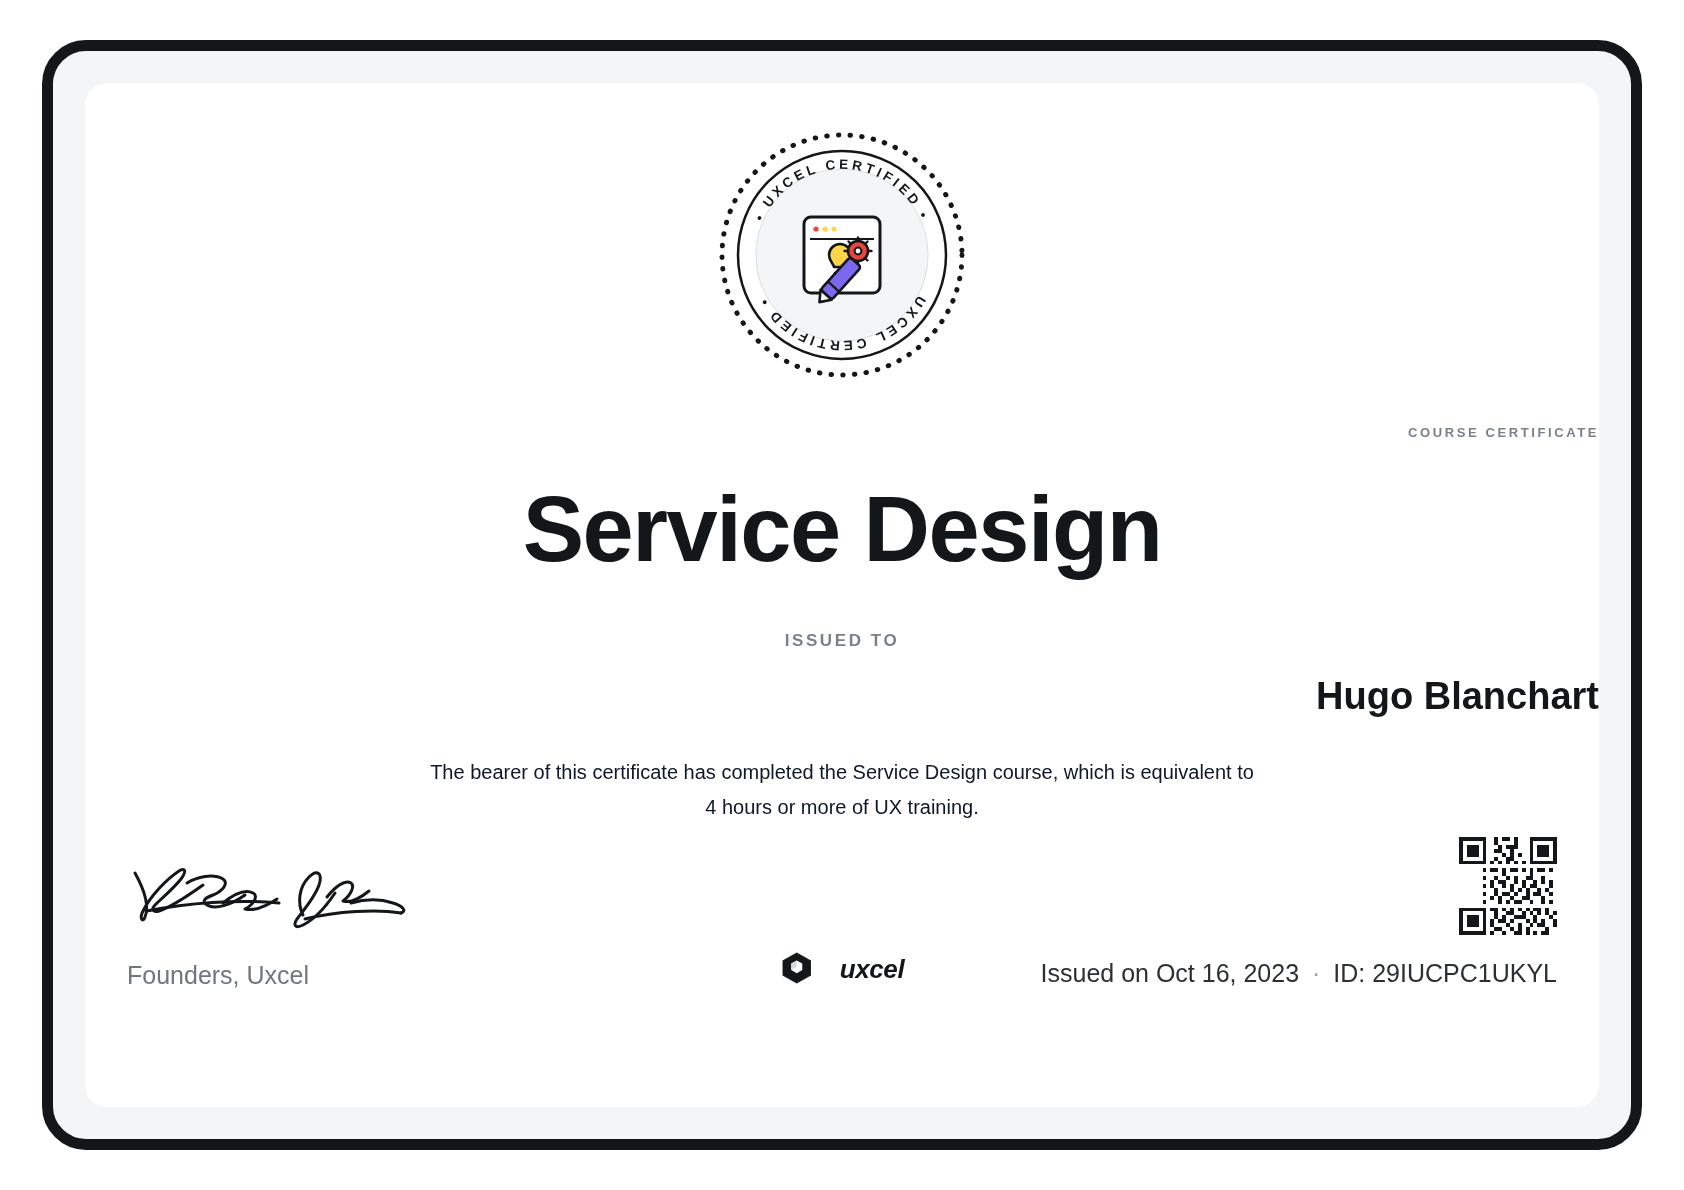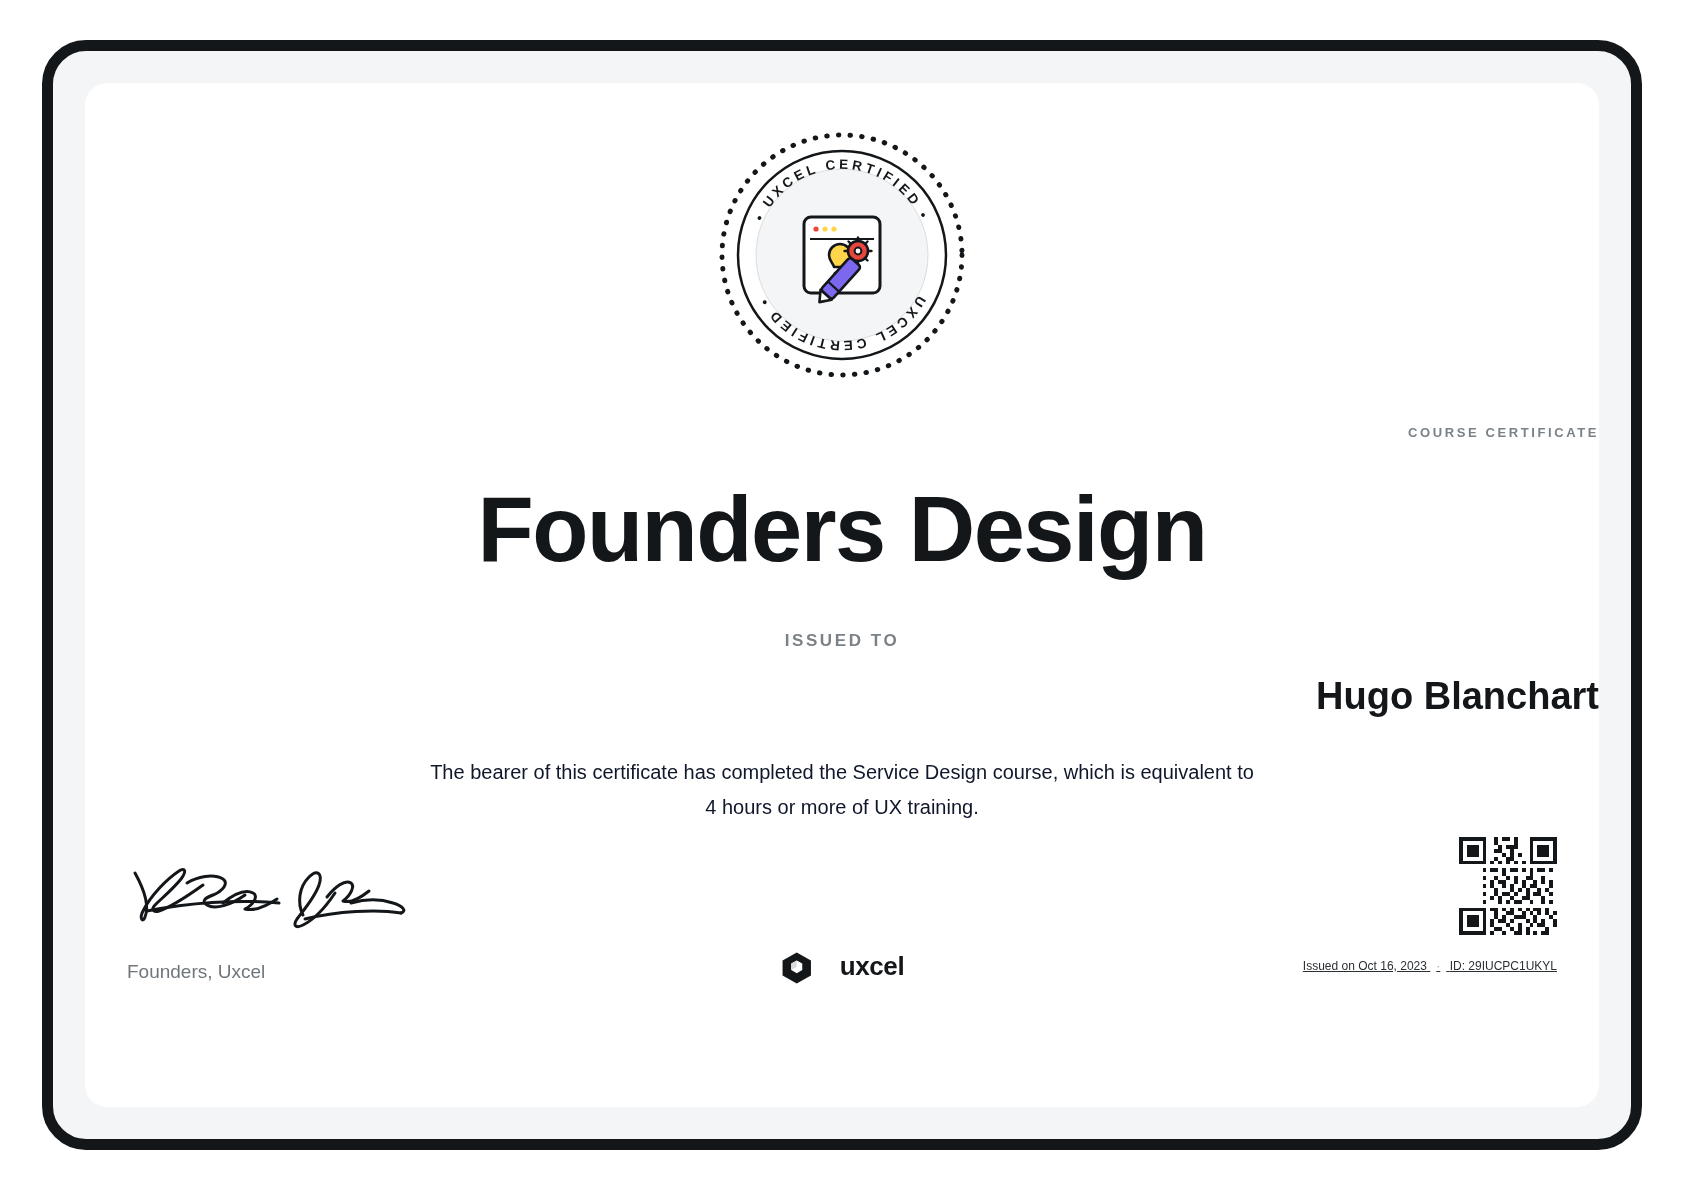--- a/index.html
+++ b/index.html
@@ -122,32 +122,33 @@
     top: 770px;
     width: 300px;
     height: 90px;
   }
   .signature svg { display: block; }
 
   .founders {
     position: absolute;
     left: 42px;
     top: 878px;
-    font-size: 19px;
+    font-size: 25px;
     color: #6f777d;
   }
 
   .brand {
     position: absolute;
     left: 50%;
     transform: translateX(-50%);
     top: 868px;
     display: flex;
-    align-items: flex-start;
+    align-items: flex-end;
     gap: 26px;
+    font-style: italic;
   }
   .brand-mark { width: 34px; height: 34px; display: block; }
   .brand-name {
     font-size: 26px;
     font-weight: bold;
     color: #14171a;
     letter-spacing: -0.4px;
   }
 
   .qr {
@@ -156,24 +157,23 @@
     top: 754px;
     width: 98px;
     height: 98px;
   }
   .qr svg { display: block; }
 
   .issued-meta {
     position: absolute;
     right: 42px;
     top: 876px;
-    font-size: 12px;
+    font-size: 25px;
     color: #2b3034;
     white-space: nowrap;
-    text-decoration: underline;
   }
   .issued-meta .dot { color: #9aa1a6; padding: 0 6px; }
 </style>
 </head>
 <body>
 
 <div class="page">
   <div class="cert-frame">
     <div class="cert-card">
 
@@ -229,21 +229,21 @@
             <g transform="translate(46,40) rotate(42)">
               <rect x="0" y="0" width="15" height="44" rx="3" fill="#7b68ee" stroke="#14171a" stroke-width="2.6"></rect>
               <line x1="0" y1="33" x2="15" y2="33" stroke="#14171a" stroke-width="2.2"></line>
               <path d="M 0 44 L 7.5 54 L 15 44 Z" fill="#ffffff" stroke="#14171a" stroke-width="2.6" stroke-linejoin="round"></path>
             </g>
           </g>
         </svg>
       </div>
 
       <div class="kicker">COURSE CERTIFICATE</div>
-      <div class="course-title">Founders Design</div>
+      <div class="course-title">Service Design</div>
       <div class="issued-to-label">ISSUED TO</div>
       <div class="recipient">Hugo Blanchart</div>
       <div class="description">The bearer of this certificate has completed the Service Design course, which is equivalent to 4 hours or more of UX training.</div>
 
       <div class="signature">
         <svg width="300" height="90" viewBox="0 0 300 90" xmlns="http://www.w3.org/2000/svg">
           <g fill="none" stroke="#14171a" stroke-width="3" stroke-linecap="round" stroke-linejoin="round">
             <path d="M 8 20 C 18 38 22 54 18 64 C 16 70 12 66 16 58 C 24 42 40 26 52 18 C 58 14 60 18 54 26 C 46 36 34 46 28 52 C 24 56 26 60 32 58 C 44 54 62 42 76 32"></path>
             <path d="M 60 30 C 70 24 86 20 96 26 C 102 30 96 38 86 42 C 78 45 74 48 80 52 C 88 57 104 52 118 42"></path>
             <path d="M 96 50 C 106 42 118 36 126 40 C 132 43 126 52 118 56 C 126 58 138 54 150 46"></path>

